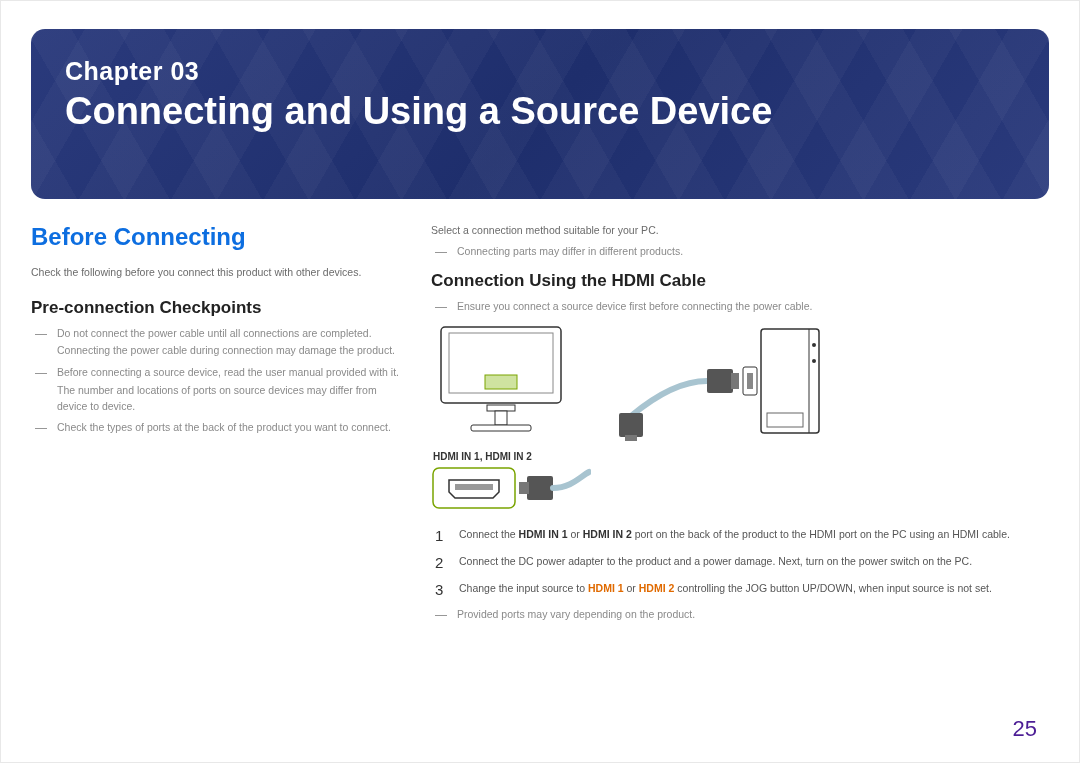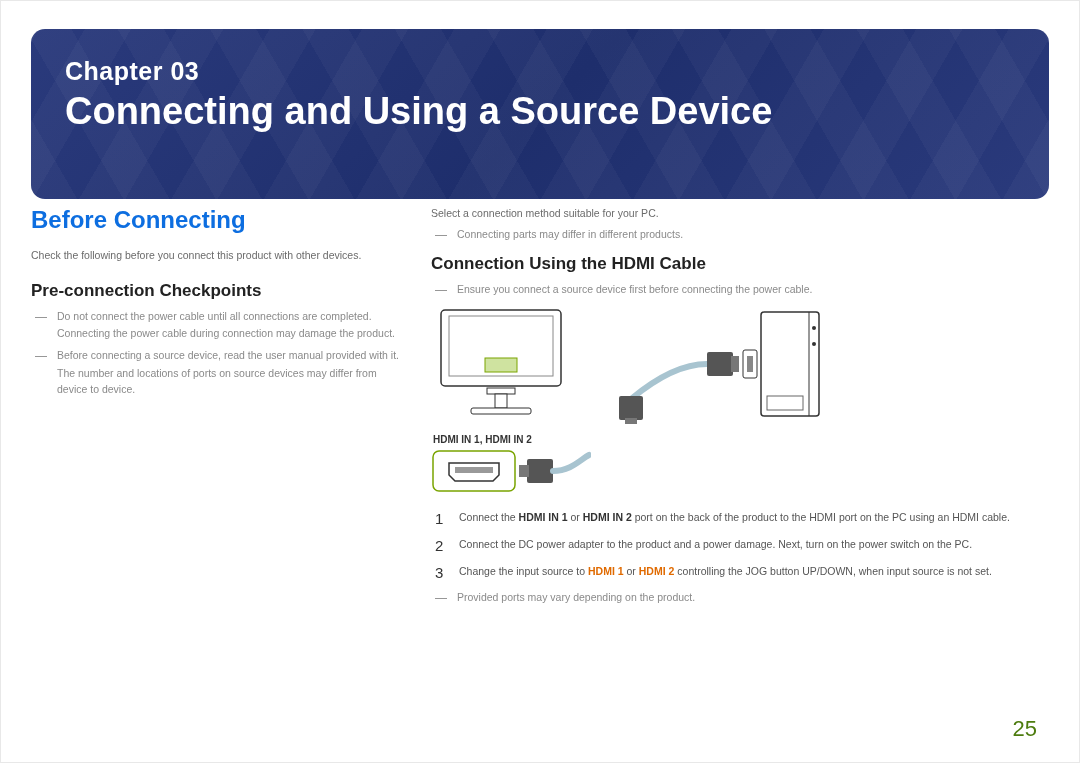--- a/index.html
+++ b/index.html
@@ -17,37 +17,37 @@
   .banner::before {
     content:"";
     position:absolute; inset:0;
     background-image:
       repeating-linear-gradient(60deg, rgba(255,255,255,0.03) 0 40px, rgba(255,255,255,0) 40px 80px),
       repeating-linear-gradient(-60deg, rgba(255,255,255,0.03) 0 40px, rgba(255,255,255,0) 40px 80px);
     pointer-events:none;
   }
   .chapter-label { font-size: 25px; font-weight: 600; letter-spacing: 0.5px; }
   .chapter-title { font-size: 38px; font-weight: 700; margin-top: 4px; }
-  .columns { display: flex; margin-top: 7px; gap: 30px; }
+  .columns { display: flex; margin-top: 24px; gap: 30px; }
   .col-left { width: 370px; }
   .col-right { flex: 1; }
   .h1 { color: #0d6ee0; font-size: 24px; font-weight: 700; margin-bottom: 14px; }
   .intro { font-size: 10.5px; color: #6b6b6b; margin-bottom: 18px; line-height: 1.4; }
   .h2 { color: #222; font-size: 17px; font-weight: 700; margin-bottom: 8px; }
   .dash-list, .num-list { list-style: none; }
   .dash-list li { position: relative; padding-left: 26px; font-size: 10.5px; color: #8a8a8a; line-height: 1.5; margin-bottom: 6px; }
   .dash-list li::before { content: "―"; position: absolute; left: 4px; top: -1px; color: #8a8a8a; font-size: 12px; }
   .sub { display:block; margin-top:2px; }
   .num-list li { position: relative; padding-left: 28px; font-size: 10.5px; color: #555; line-height: 1.6; margin-bottom: 10px; }
   .num-list li .num { position: absolute; left: 4px; top: -2px; font-size: 15px; font-weight: 400; color: #333; }
   .bold { font-weight: 700; color: #333; }
   .orange { font-weight: 700; color: #e06a00; }
   .diagram-wrap { margin: 6px 0 12px 0; }
   .port-label { font-size: 10px; color: #333; font-weight: 600; margin: 6px 0 4px 2px; }
-  .pagenum { position: absolute; right: 42px; bottom: 20px; font-size: 22px; color: #4d7c0f; font-weight: 400; }
+  .pagenum { position: absolute; right: 42px; bottom: 20px; font-size: 22px; color: #4c1d95; font-weight: 400; }
 </style>
 </head>
 <body>
 
 <div class="page">
 
   <div class="banner">
     <div class="chapter-label">Chapter  03</div>
     <div class="chapter-title">Connecting and Using a Source Device</div>
   </div>
@@ -59,20 +59,23 @@
       <div class="intro">Check the following before you connect this product with other devices.</div>
       <div class="h2">Pre-connection Checkpoints</div>
       <ul class="dash-list">
         <li>
           <span>Do not connect the power cable until all connections are completed.</span>
           <span class="sub">Connecting the power cable during connection may damage the product.</span>
         </li>
         <li>
           <span>Before connecting a source device, read the user manual provided with it.</span>
           <span class="sub">The number and locations of ports on source devices may differ from device to device.</span>
+        </li>
+        <li>
+          <span>Check the types of ports at the back of the product you want to connect.</span>
         </li>
       </ul>
     </div>
 
     <div class="col-right">
       <div class="intro" style="margin-bottom:6px;">Select a connection method suitable for your PC.</div>
       <ul class="dash-list" style="margin-bottom:12px;">
         <li><span>Connecting parts may differ in different products.</span></li>
       </ul>
       <div class="h2">Connection Using the HDMI Cable</div>

